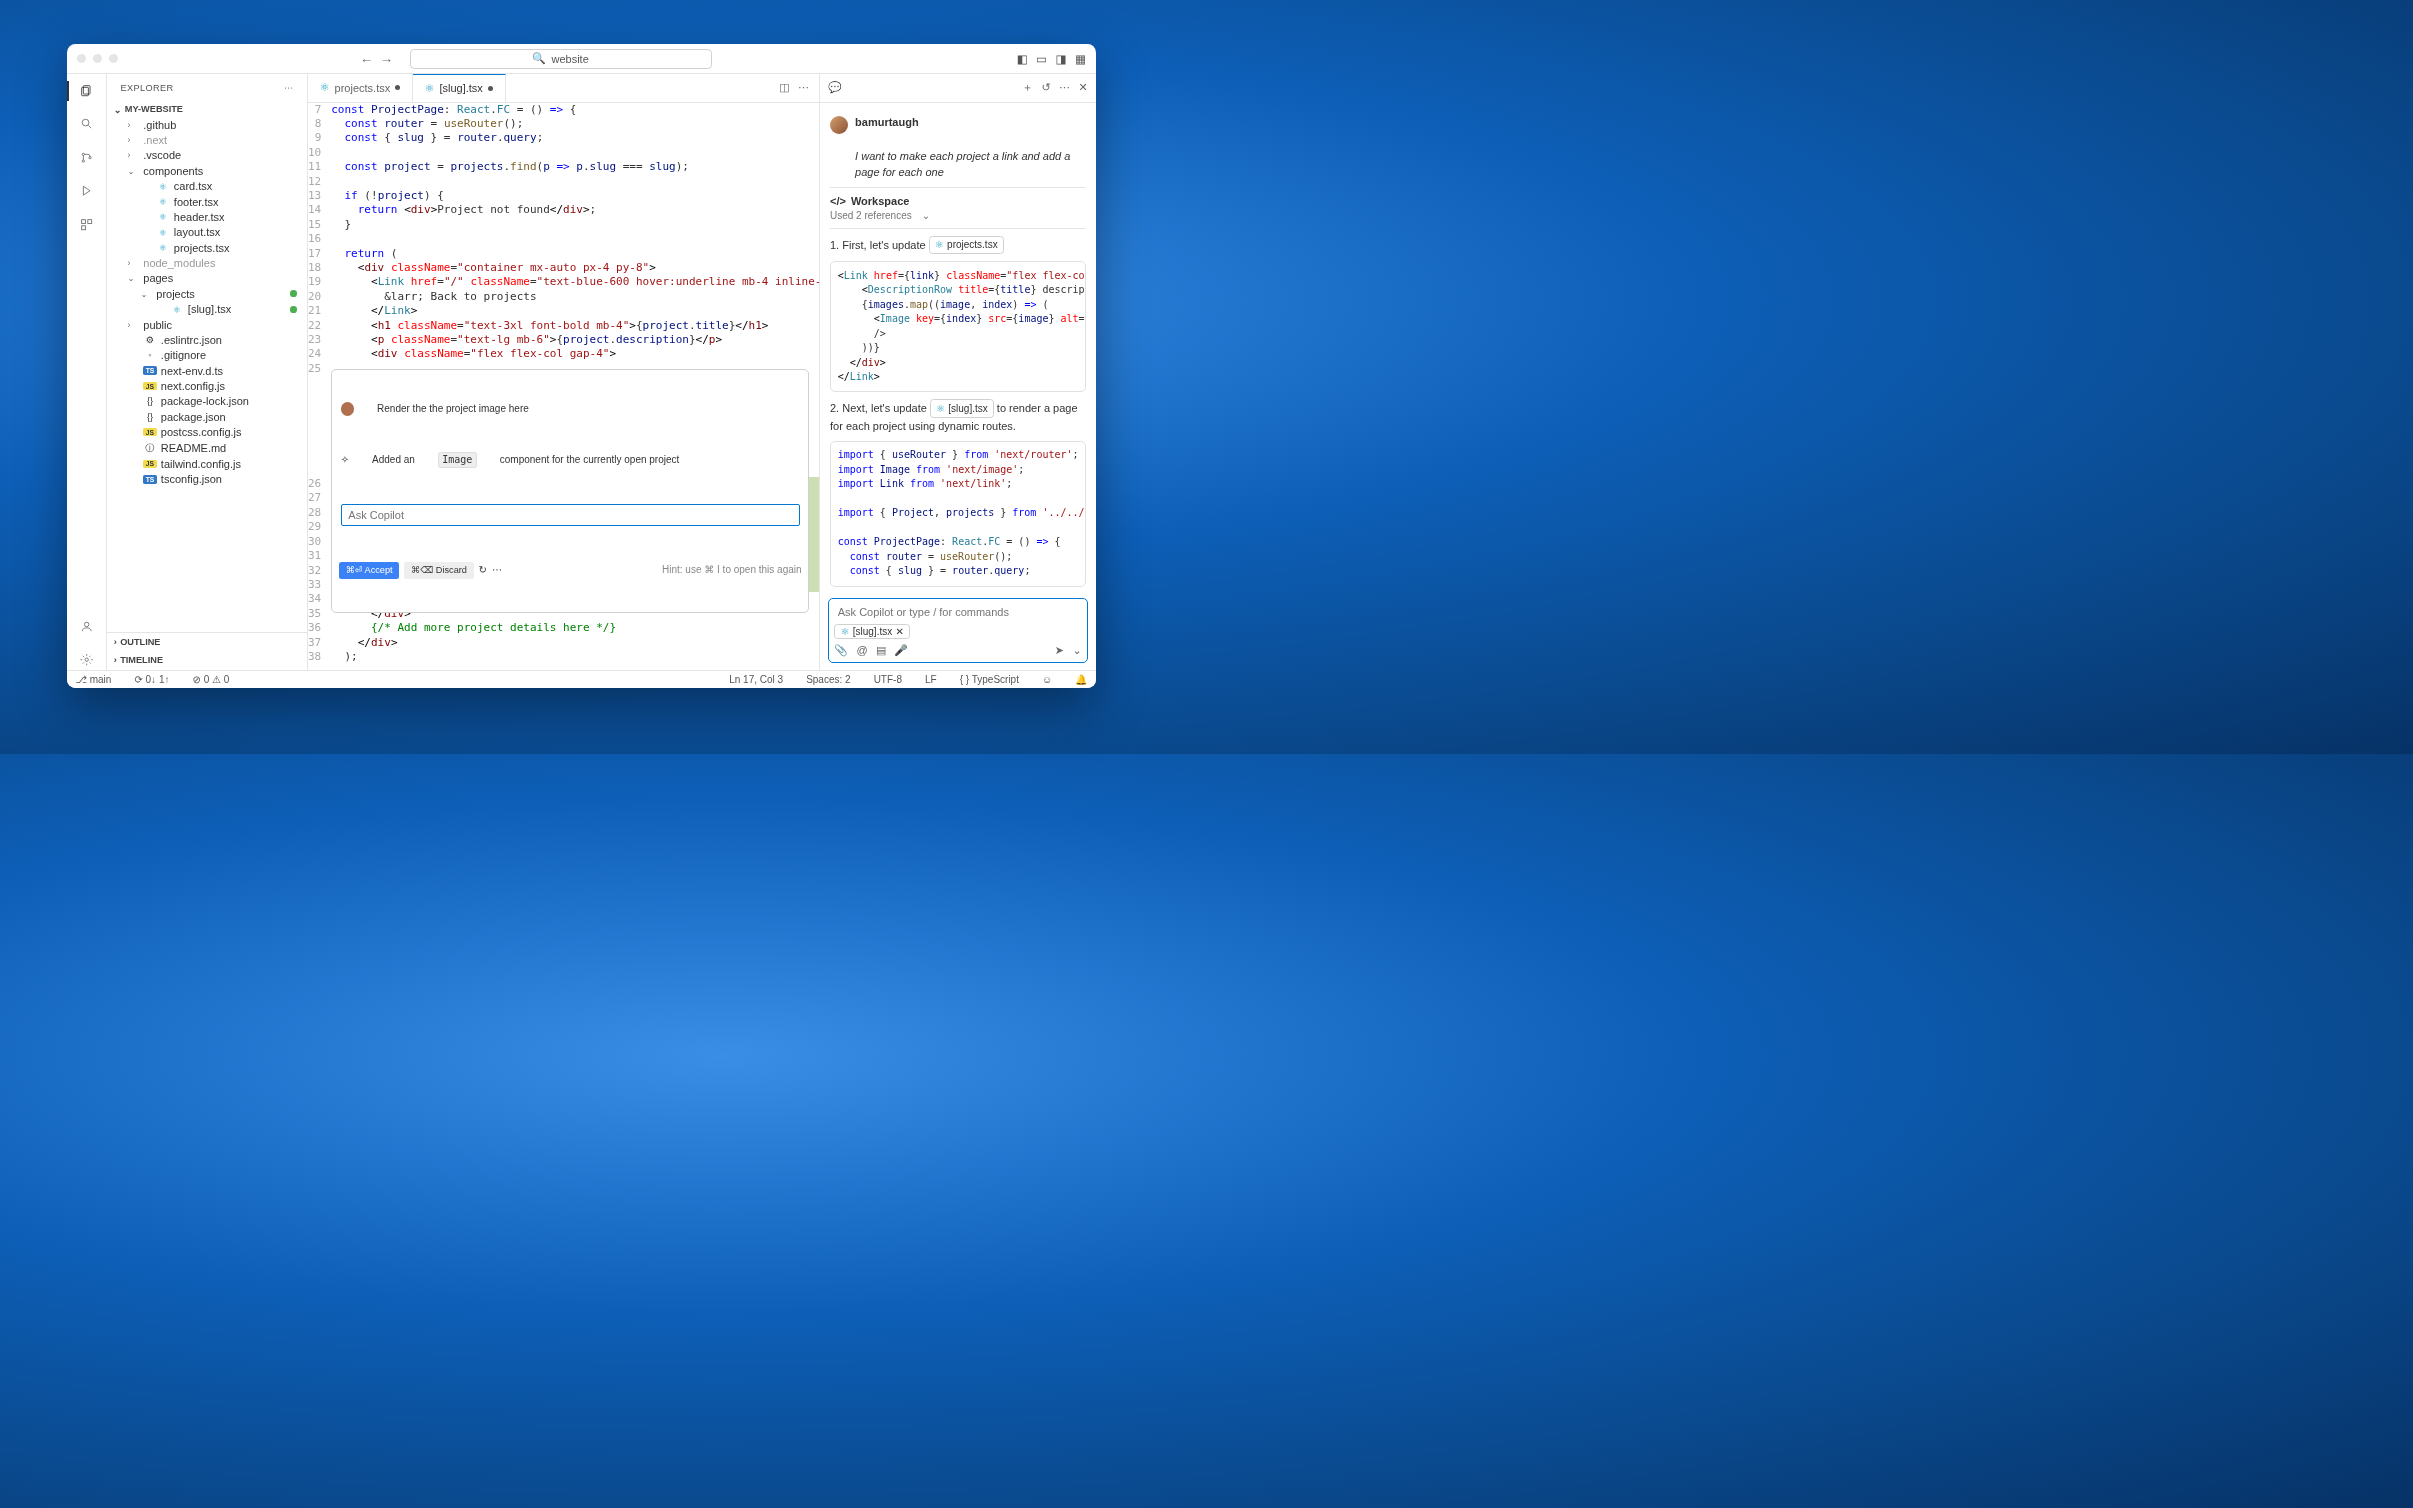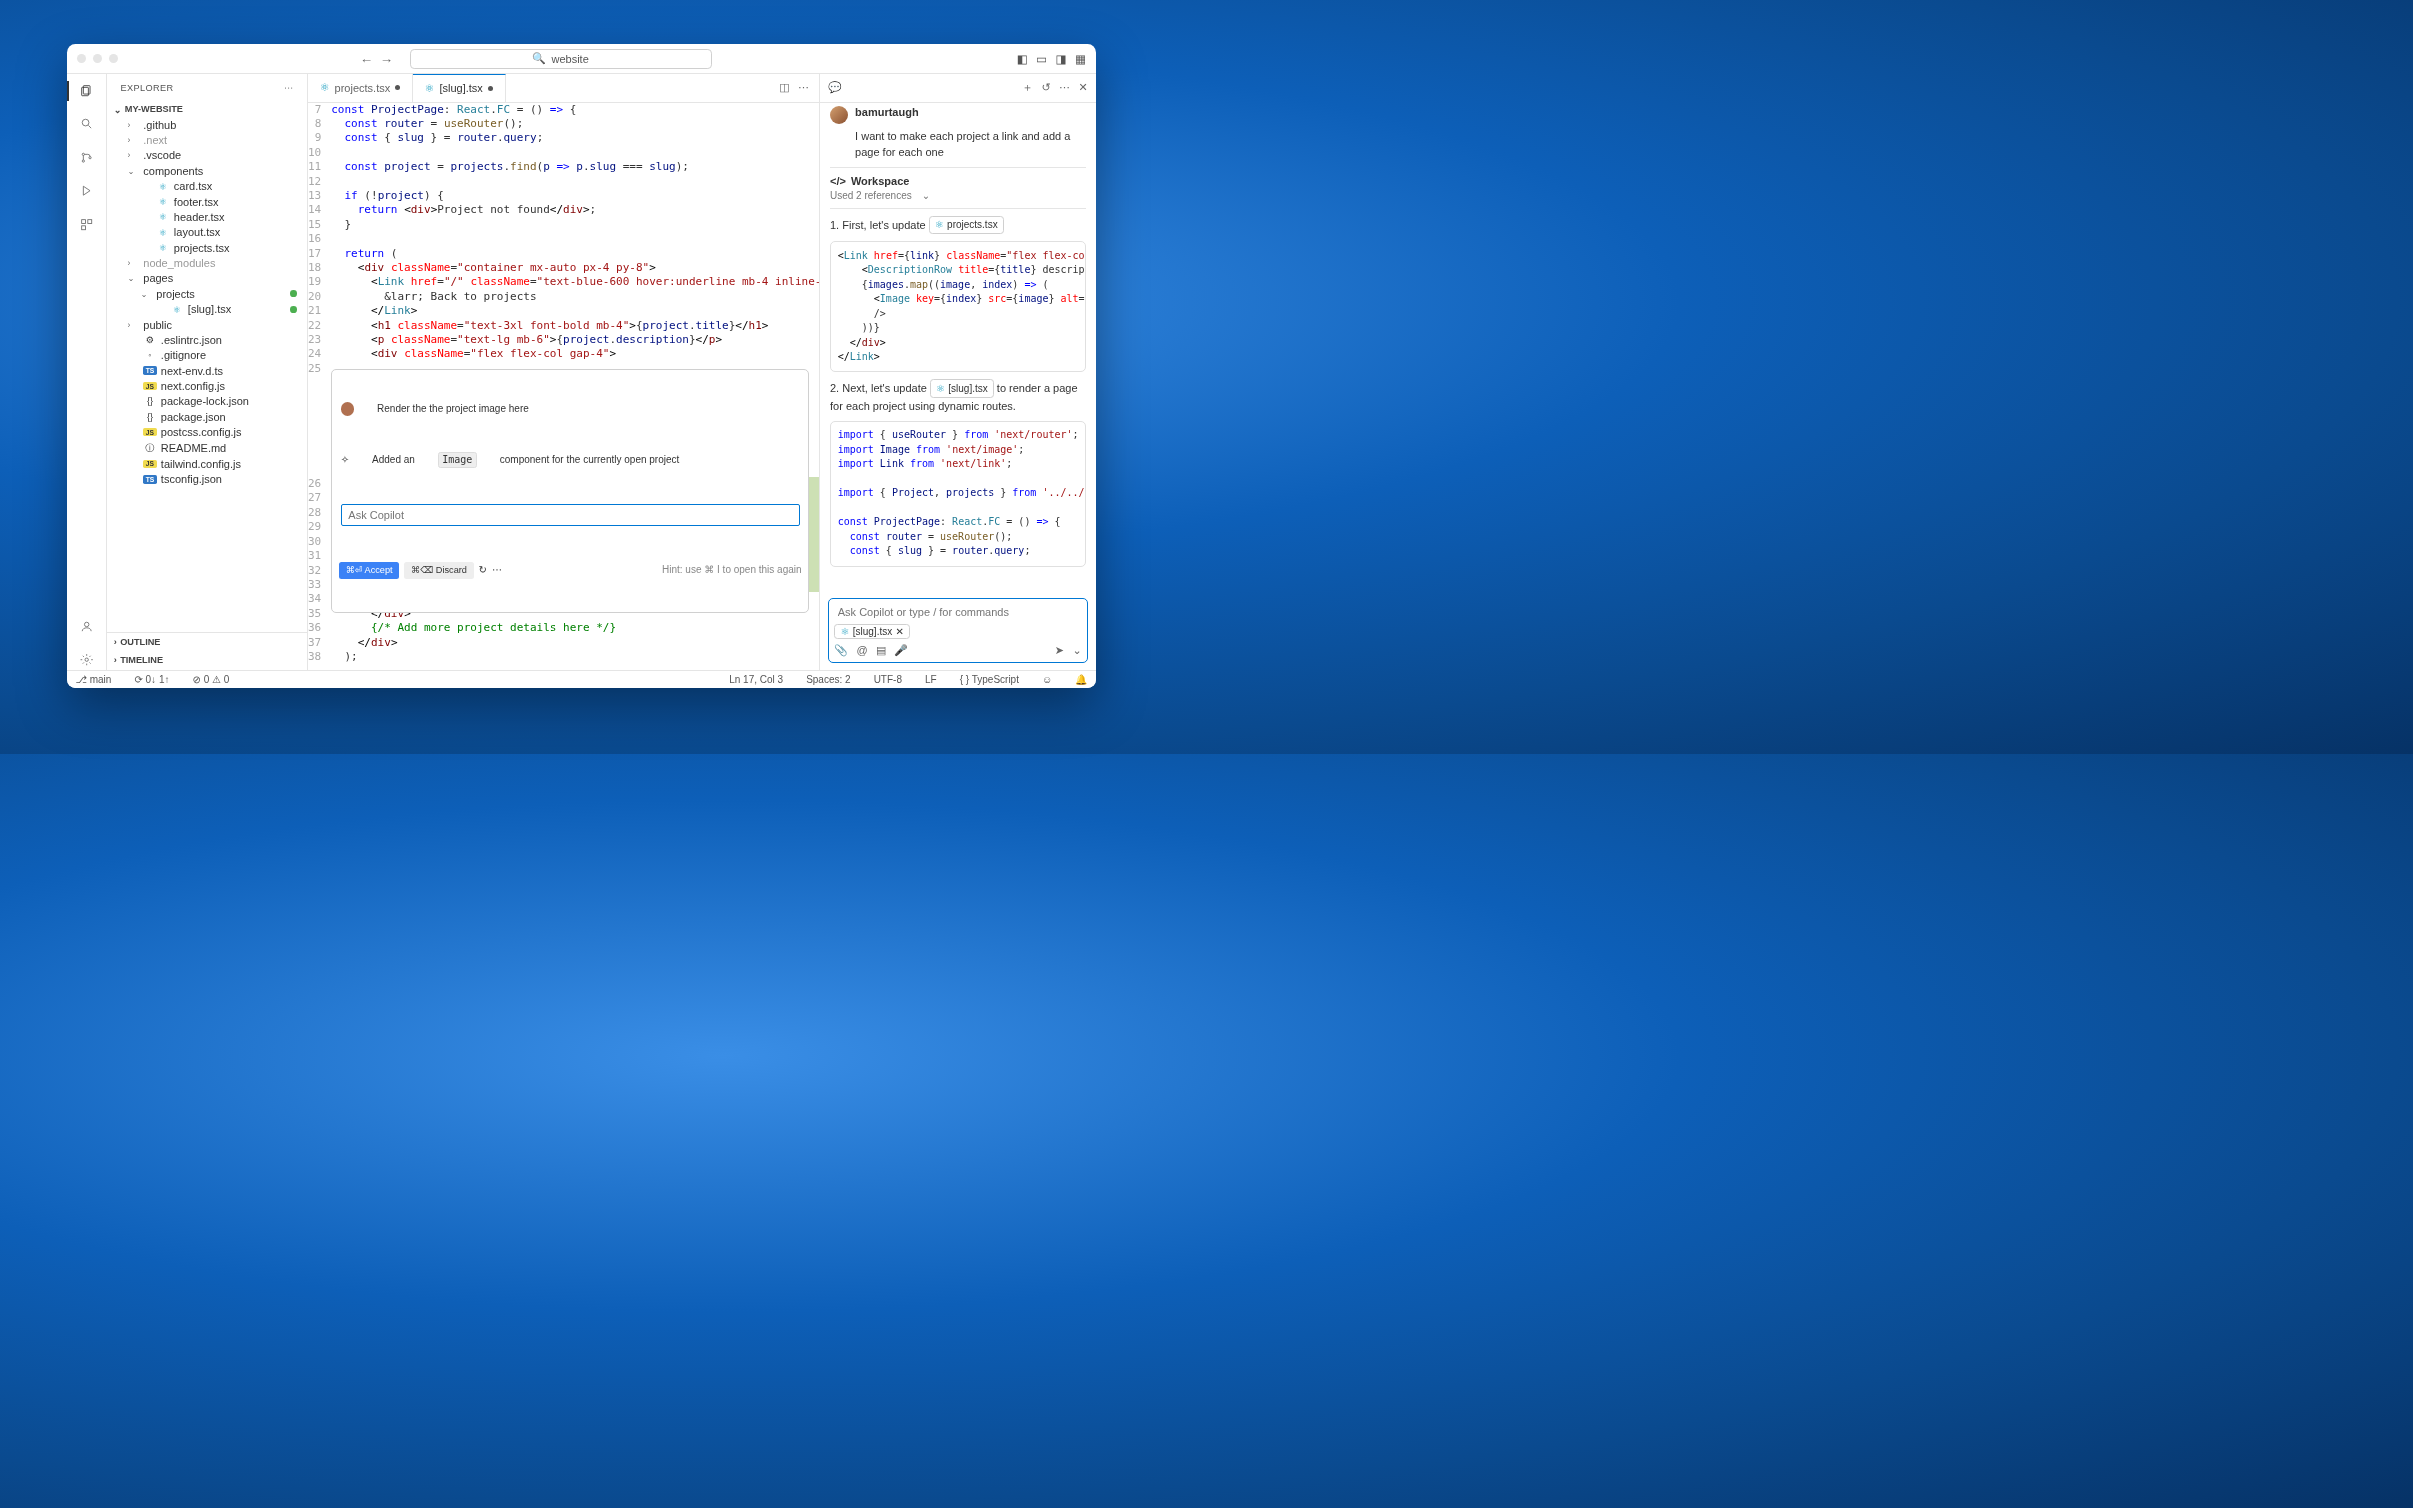--- a/index.html
+++ b/index.html
@@ -89,25 +89,25 @@
 .inline-panel input { width:100%; padding:4.2px 6.7px; border:0.8px solid #0078d4; border-radius:2px; font-size:11px;}
 .inline-panel .actions { display:flex; align-items:center; gap:5px; padding:3.4px 6.7px;}
 .inline-panel .btn { background:#3b82f6; color:#fff; border-radius:2.5px; padding:1.7px 6.7px; font-size:9.2px; cursor:pointer;}
 .inline-panel .btn2 { background:#eee; border-radius:2.5px; padding:1.7px 6.7px; font-size:9.2px; cursor:pointer;}
 .inline-panel .hint { margin-left:auto; color:#888;}
 .chat {
   width: 277px; border-left: 0.8px solid #e5e5e5; display: flex; flex-direction: column;
 }
 .chat-head { height:28.5px; border-bottom:0.8px solid #e5e5e5; display:flex; align-items:center; padding:0 8.4px; gap:8.4px; color:#666;}
 .chat-head .spacer{flex:1;}
-.chat-body { flex:1; overflow:auto; padding: 3px 10px; font-size: 11px;}
+.chat-body { flex:1; overflow:auto; padding: 13px 10px; font-size: 11px;}
 .chat-body .user { display:flex; align-items:flex-start; gap:6.7px; margin-bottom:6.7px;}
 .chat-body .avatar { width:18.4px; height:18.4px; border-radius:50%; background: linear-gradient(135deg,#d4a070,#8a5030); flex-shrink:0;}
 .chat-body .uname { font-weight:600;}
-.chat-body .utext { color:#333; margin-top:10px; line-height:1.5;}
+.chat-body .utext { color:#333; margin-top:20px; line-height:1.5;font-style:italic;}
 .chat-body .wsbox { border-top:0.8px solid #e5e5e5; border-bottom:0.8px solid #e5e5e5; padding:6.7px 0; margin:6.7px 0;}
 .chat-body .wstitle { display:flex; align-items:center; gap:5px; font-weight:600;}
 .chat-body .refs { color:#777; font-size:10px; display:flex; align-items:center; gap:10px; margin-top:3.4px;}
 .chat-body .step { margin:6.7px 0; line-height:1.5;}
 .chat-body .fchip { display:inline-flex; align-items:center; gap:3.4px; border:0.8px solid #d0d0d0; border-radius:3.4px; padding:0.8px 5px; font-size:10px;}
 .codeblock { border:0.8px solid #e0e0e0; border-radius:5px; padding:6.7px; font-family:Menlo,monospace; font-size:10px; line-height:1.45; white-space:pre; overflow-x:hidden; margin:3.4px 0;}
 .chat-input-wrap { border:0.8px solid #0078d4; border-radius:5px; margin:6.7px 8.4px; padding:5px;}
 .chat-input-wrap input { width:100%; border:none; outline:none; font-size:11px; padding:1.7px 3.4px;}
 .chat-input-wrap .chips { margin-top:5px;}
 .chat-input-wrap .chip { display:inline-flex; align-items:center; gap:3.4px; border:0.8px solid #d0d0d0; border-radius:3.4px; padding:0.8px 5px; font-size:10px;}

